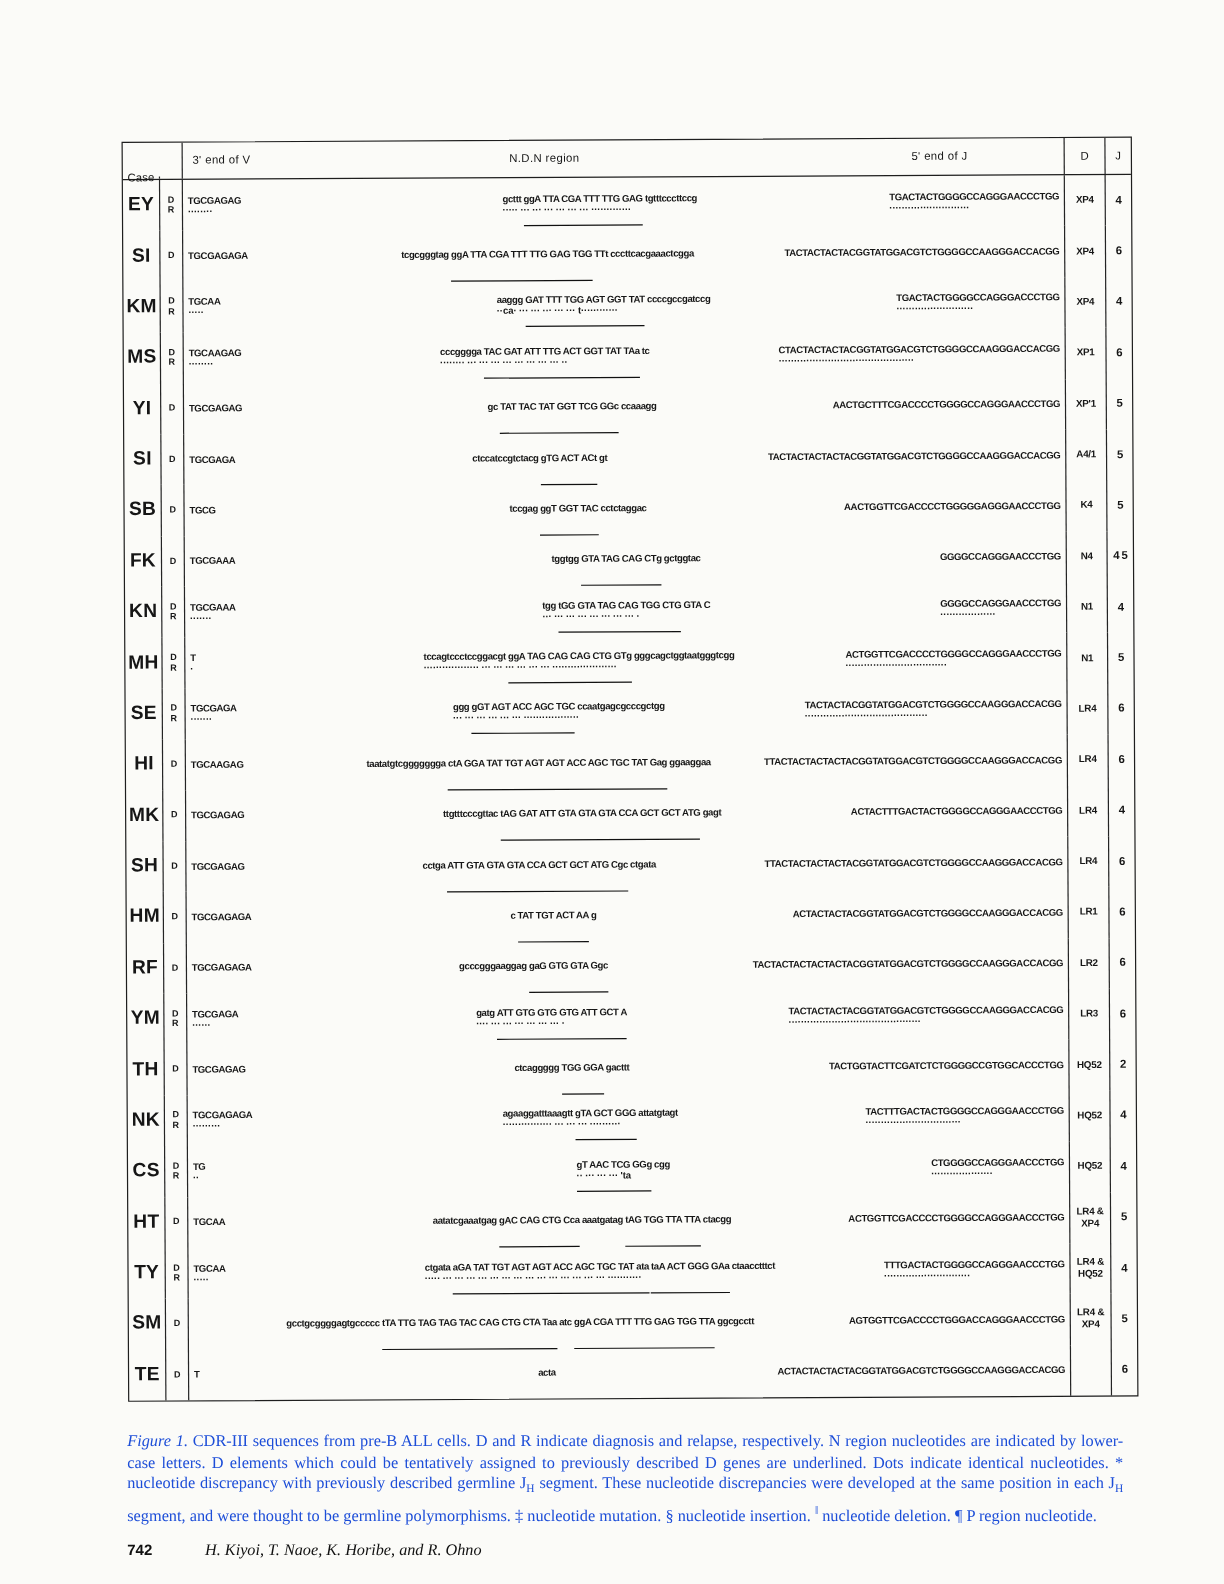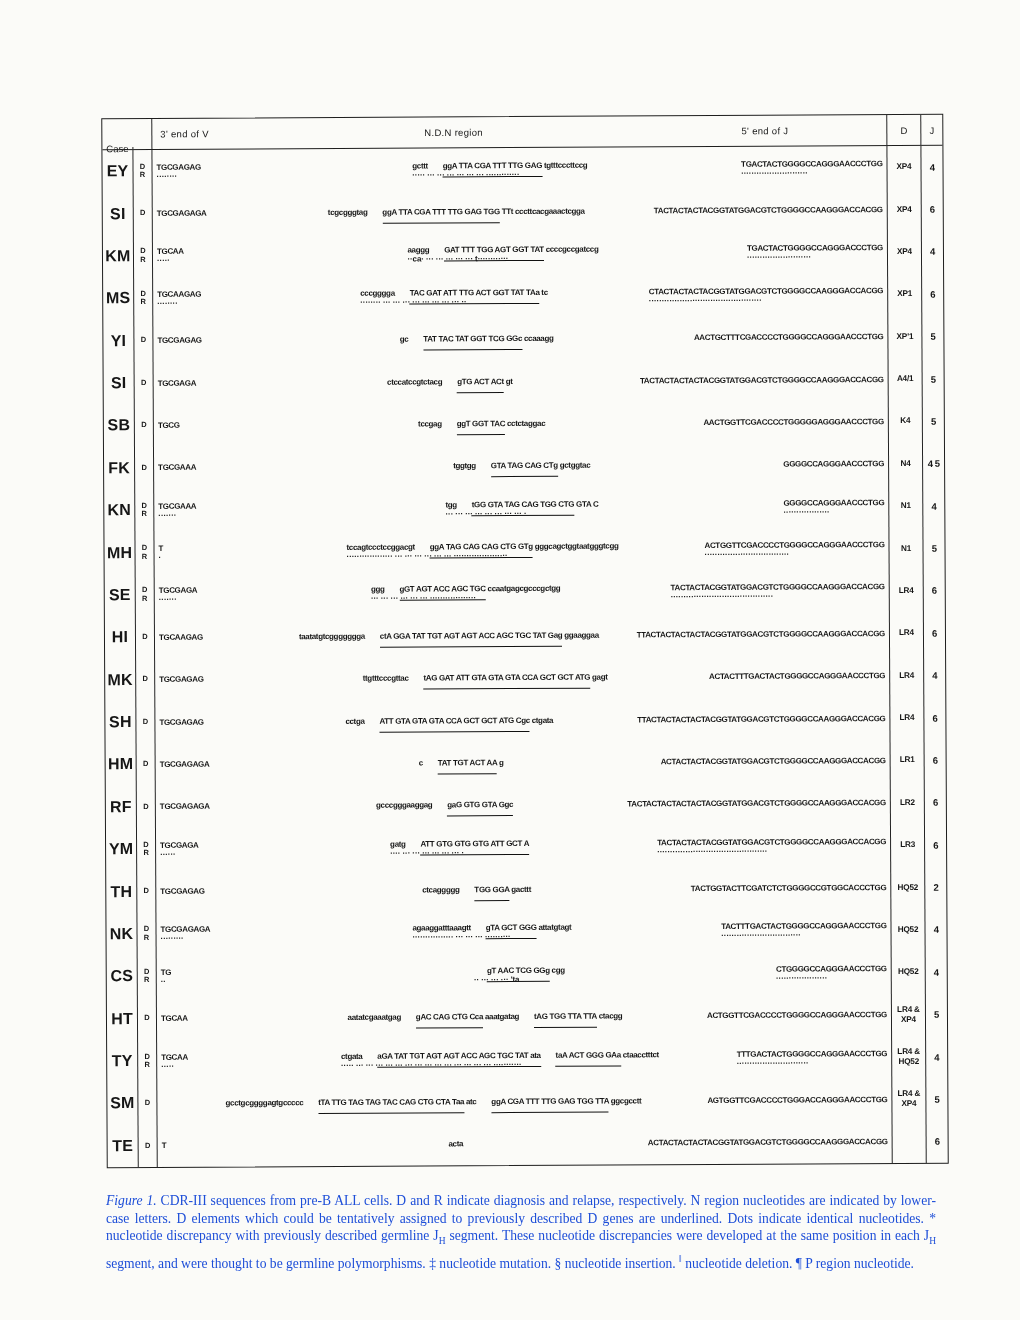--- a/index.html
+++ b/index.html
@@ -22,30 +22,30 @@
   .c-d{width:33px;flex:none;border-left:1.3px solid #242424;display:flex;align-items:center;justify-content:center;
     font-size:8.2px;font-weight:bold;text-align:center;white-space:pre-line;line-height:10px;letter-spacing:-0.2px;}
   .c-jn{width:21px;flex:none;border-left:1.3px solid #242424;display:flex;align-items:center;justify-content:center;
     font-size:9.5px;font-weight:bold;letter-spacing:-0.5px;}
   .c-v{width:104px;flex:none;display:flex;}
   .c-ndn{flex:1;display:flex;justify-content:center;min-width:0;}
   .c-j{flex:none;margin-left:2px;display:flex;}
   .sb{display:flex;flex-direction:column;align-items:flex-start;}
   .sl{font-size:8px;font-weight:bold;letter-spacing:-0.35px;white-space:pre;line-height:9px;}
   .dl{font-size:8px;font-weight:bold;letter-spacing:-0.1px;white-space:pre;line-height:7px;margin-top:1px;}
-  .useg{border-bottom:1.4px solid #111;padding-bottom:6px;margin-left:13px;}
+  .useg{border-bottom:1.4px solid #111;padding-bottom:17px;}
   
   .h-case{width:30px;flex:none;border-right:1.3px solid #242424;display:flex;align-items:center;justify-content:center;
     font-size:9.5px;margin-top:28px;}
   .h-dr{width:18px;flex:none;border-right:1.3px solid #242424;}
   .h-main{flex:1;position:relative;}
   .h-main span{position:absolute;top:50%;transform:translateY(-50%);font-size:9.5px;letter-spacing:.3px;white-space:nowrap;}
   .h-v{left:8px;}
   .h-ndn{left:272px;}
-  .h-j{right:98px;}
+  .h-j{right:80px;}
   .h-d{width:33px;flex:none;border-left:1.3px solid #242424;display:flex;align-items:center;justify-content:center;font-size:9.5px;}
   .h-jn{width:21px;flex:none;border-left:1.3px solid #242424;display:flex;align-items:center;justify-content:center;font-size:9.5px;}
 
   
   .caption{position:absolute;left:106px;top:1192px;width:830px;
     font-family:"Liberation Serif",serif;font-size:13.6px;line-height:17.6px;text-align:justify;color:#1d4ed8;}
   .caption .it{font-style:italic;}
   .caption .sb2{vertical-align:sub;font-size:9.5px;}
   .caption .sp2{vertical-align:super;font-size:9.5px;}
 
@@ -709,14 +709,18 @@
             </div>
           </div>
           <div class="c-d"></div>
           <div class="c-jn">6</div>
         </div>
       </div>
   </div>
 
   <div class="caption"><span class="it">Figure 1.</span><span> CDR-III sequences from pre-B ALL cells. D and R indicate diagnosis and relapse, respectively. N region nucleotides are indicated by lower-case letters. D elements which could be tentatively assigned to previously described D genes are underlined. Dots indicate identical nucleotides. * nucleotide discrepancy with previously described germline J</span><span class="sb2">H</span><span> segment. These nucleotide discrepancies were developed at the same position in each J</span><span class="sb2">H</span><span> segment, and were thought to be germline polymorphisms. ‡ nucleotide mutation. § nucleotide insertion. </span><span class="sp2">‖</span><span> nucleotide deletion. ¶ P region nucleotide.</span></div>
 
+  <div class="footer">
+    <span class="pageno">742</span>
+    <span class="authors">H. Kiyoi, T. Naoe, K. Horibe, and R. Ohno</span>
+  </div>
 
 </div>
 
 </body></html>

